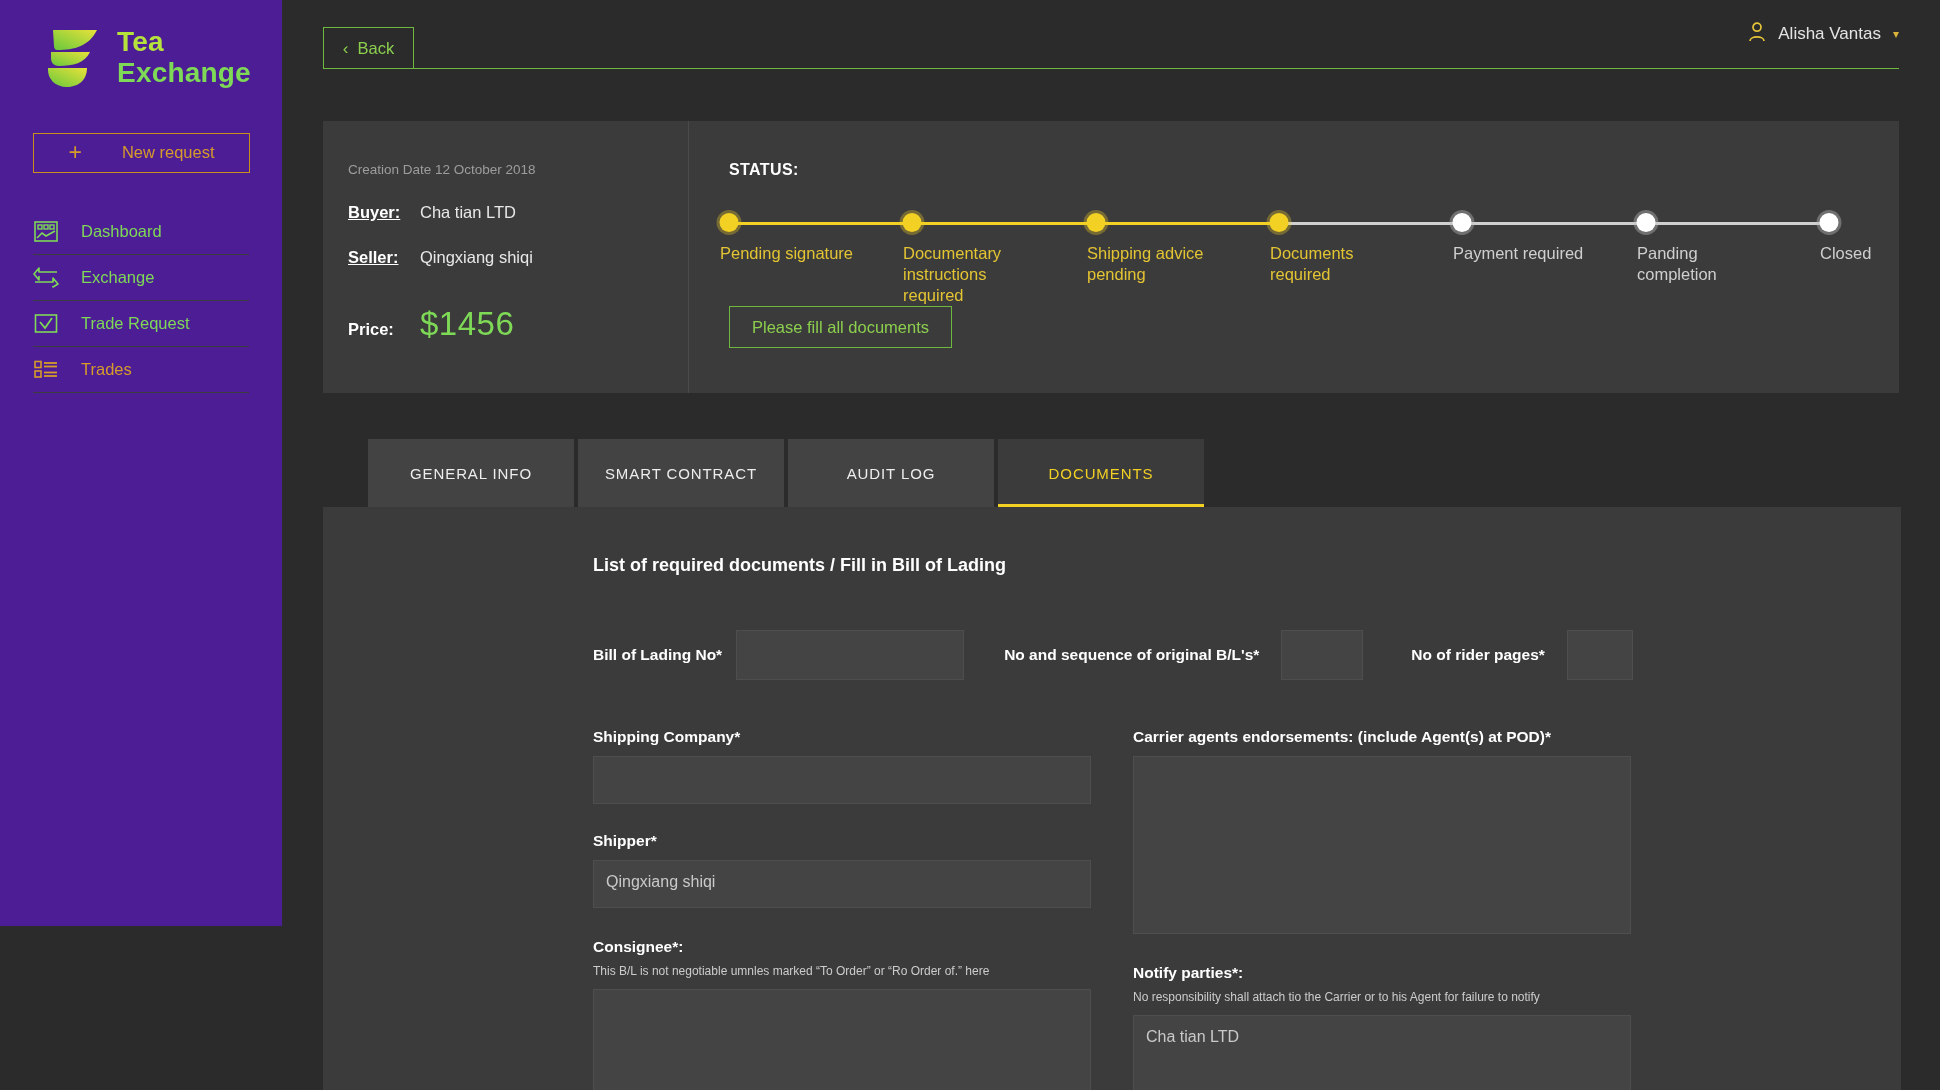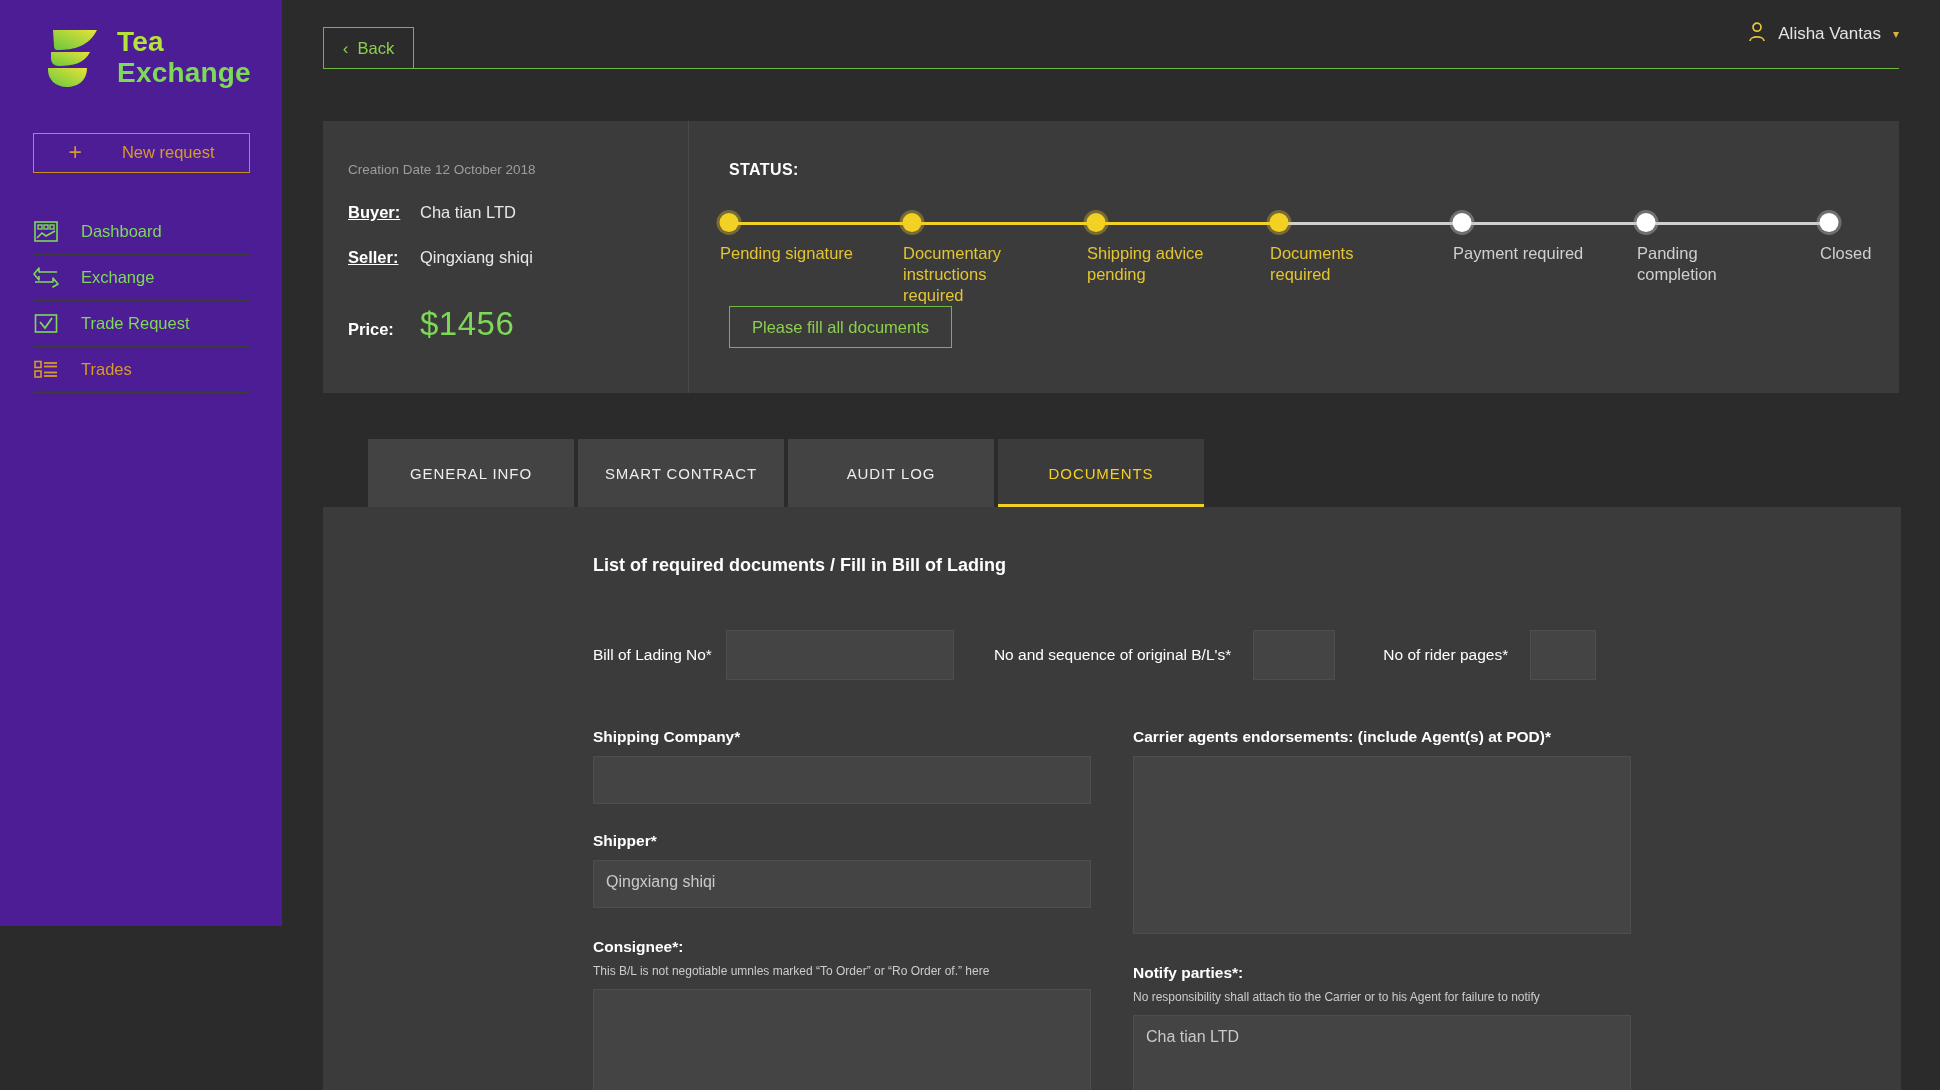--- a/index.html
+++ b/index.html
@@ -171,21 +171,21 @@
     min-height: 424px;
     padding: 48px 0 0 0;
   }
   .panel-title {
     color: #fff; font-size: 18px; font-weight: bold;
     margin-left: 270px;
   }
   .form { margin: 54px 0 0 270px; position: relative; }
 
   .row1 { display: flex; align-items: center; }
-  .lbl-b { color: #fff; font-size: 15.5px; font-weight: normal; }
+  .lbl-b { color: #fff; font-size: 15.5px; font-weight: bold; }
   .inp {
     background: #444444;
     border: 1px solid #4e4e4e;
     color: #c9c9c9;
     font-size: 16px;
     font-family: "Liberation Sans", sans-serif;
     padding: 8px 12px;
     outline: none;
   }
   .inp::placeholder { color: #b8b8b8; }

